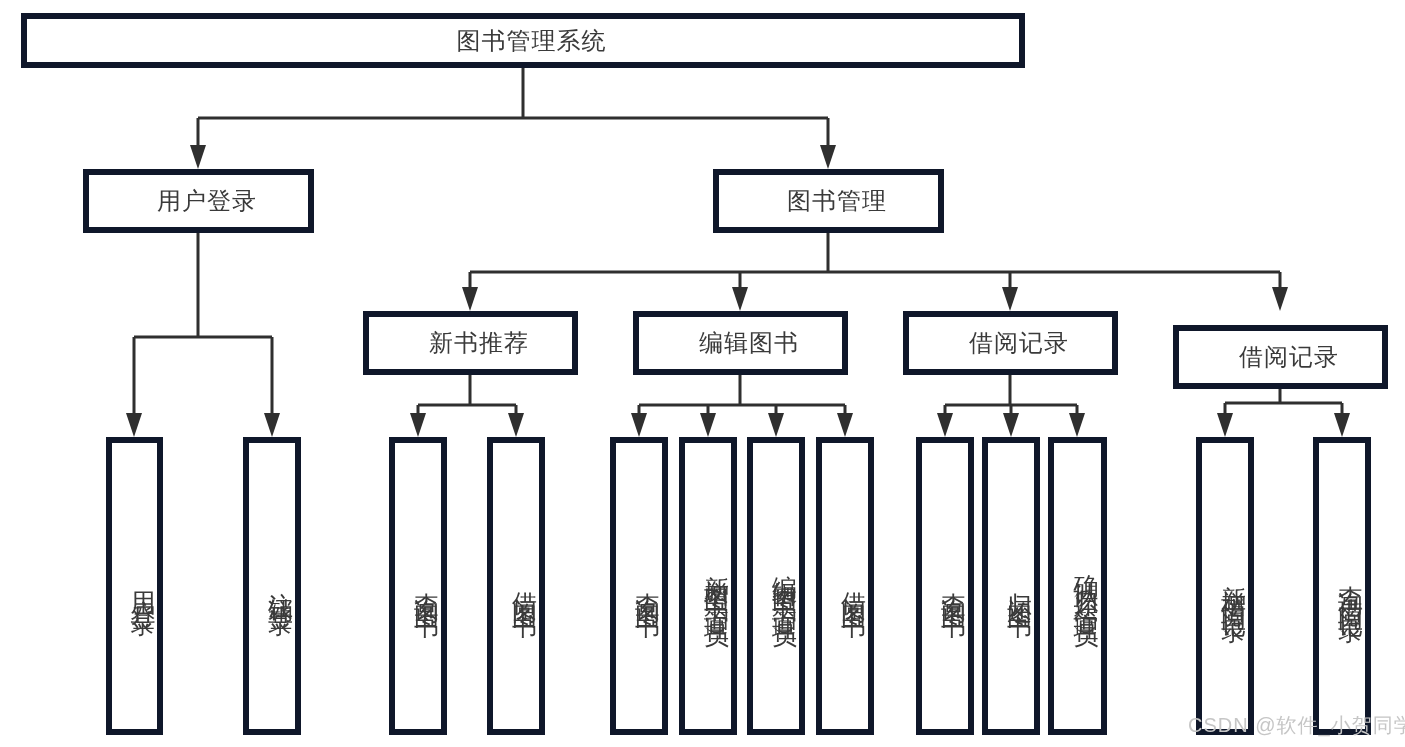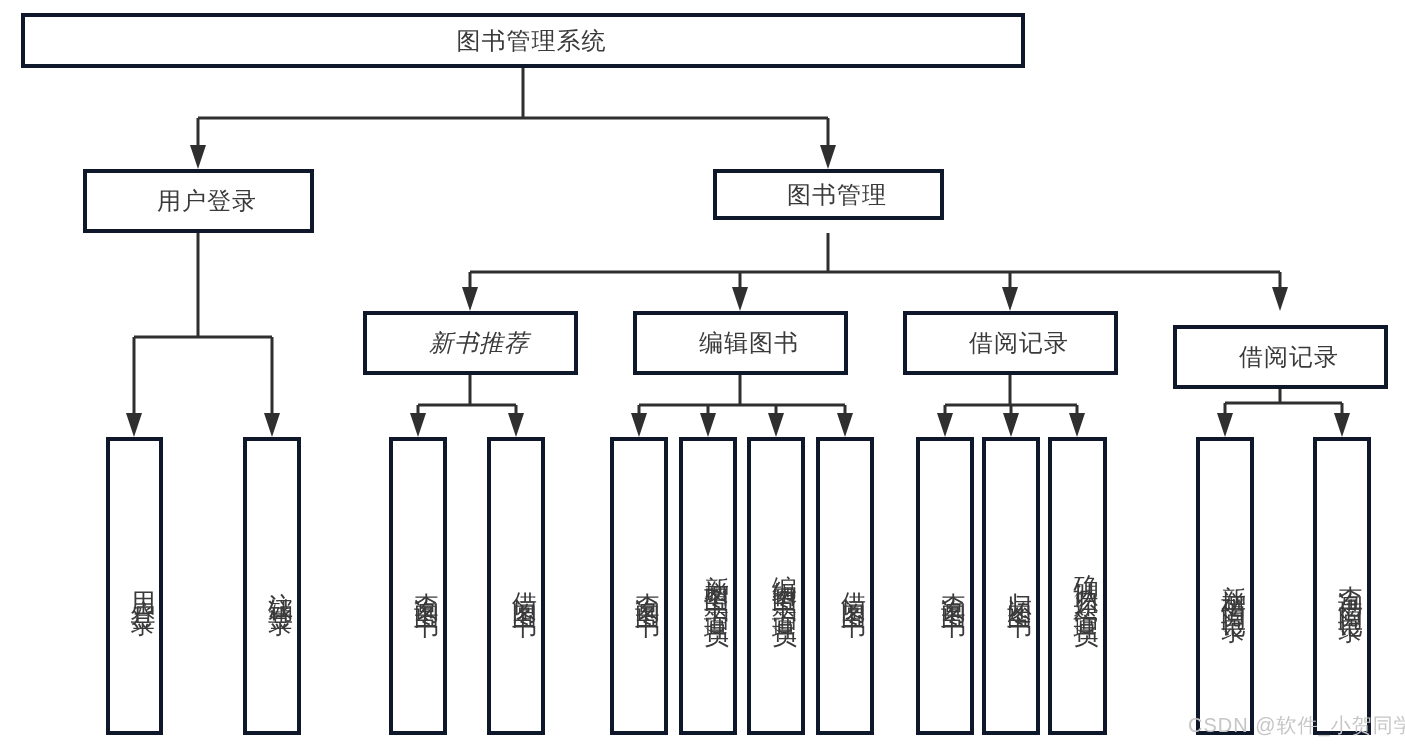--- a/index.html
+++ b/index.html
@@ -18,21 +18,21 @@
   #connector-svg {
     position: absolute;
     left: 0;
     top: 0;
     z-index: 1;
   }
   .box {
     position: absolute;
     box-sizing: border-box;
     background: #ffffff;
-    border: 4px solid #0f172a;
+    border: 6px solid #0f172a;
     color: #3a3a3a;
     display: flex;
     align-items: center;
     justify-content: center;
     z-index: 2;
     line-height: 1;
     padding-left: 17px;
   }
   .hbox {
     font-size: 24px;
@@ -78,23 +78,23 @@
              M631 413 L647 413 L639 437 Z M700 413 L716 413 L708 437 Z
              M768 413 L784 413 L776 437 Z M837 413 L853 413 L845 437 Z
              M937 413 L953 413 L945 437 Z M1003 413 L1019 413 L1011 437 Z
              M1069 413 L1085 413 L1077 437 Z
              M1217 413 L1233 413 L1225 437 Z M1334 413 L1350 413 L1342 437 Z" fill="#2f2f2f" stroke="none"></path>
   </svg>
 
   <div class="box hbox" style="left:21px; top:13px; width:1004px; height:55px;">图书管理系统</div>
 
   <div class="box hbox" style="left:83px; top:169px; width:231px; height:64px;">用户登录</div>
-  <div class="box hbox" style="left:713px; top:169px; width:231px; height:51px;">图书管理</div>
+  <div class="box hbox" style="left:713px; top:169px; width:231px; height:64px;">图书管理</div>
 
-  <div class="box hbox" style="left:363px; top:311px; width:215px; height:64px;font-style:italic;">新书推荐</div>
+  <div class="box hbox" style="left:363px; top:311px; width:215px; height:64px;">新书推荐</div>
   <div class="box hbox" style="left:633px; top:311px; width:215px; height:64px;">编辑图书</div>
   <div class="box hbox" style="left:903px; top:311px; width:215px; height:64px;">借阅记录</div>
   <div class="box hbox" style="left:1173px; top:325px; width:215px; height:64px;">借阅记录</div>
 
   <div class="box vbox" style="left:106px; top:437px; width:57px; height:298px;">用户登录</div>
   <div class="box vbox" style="left:243px; top:437px; width:58px; height:298px;">注销登录</div>
 
   <div class="box vbox" style="left:389px; top:437px; width:58px; height:298px;">查询图书</div>
   <div class="box vbox" style="left:487px; top:437px; width:58px; height:298px;">借阅图书</div>
 

